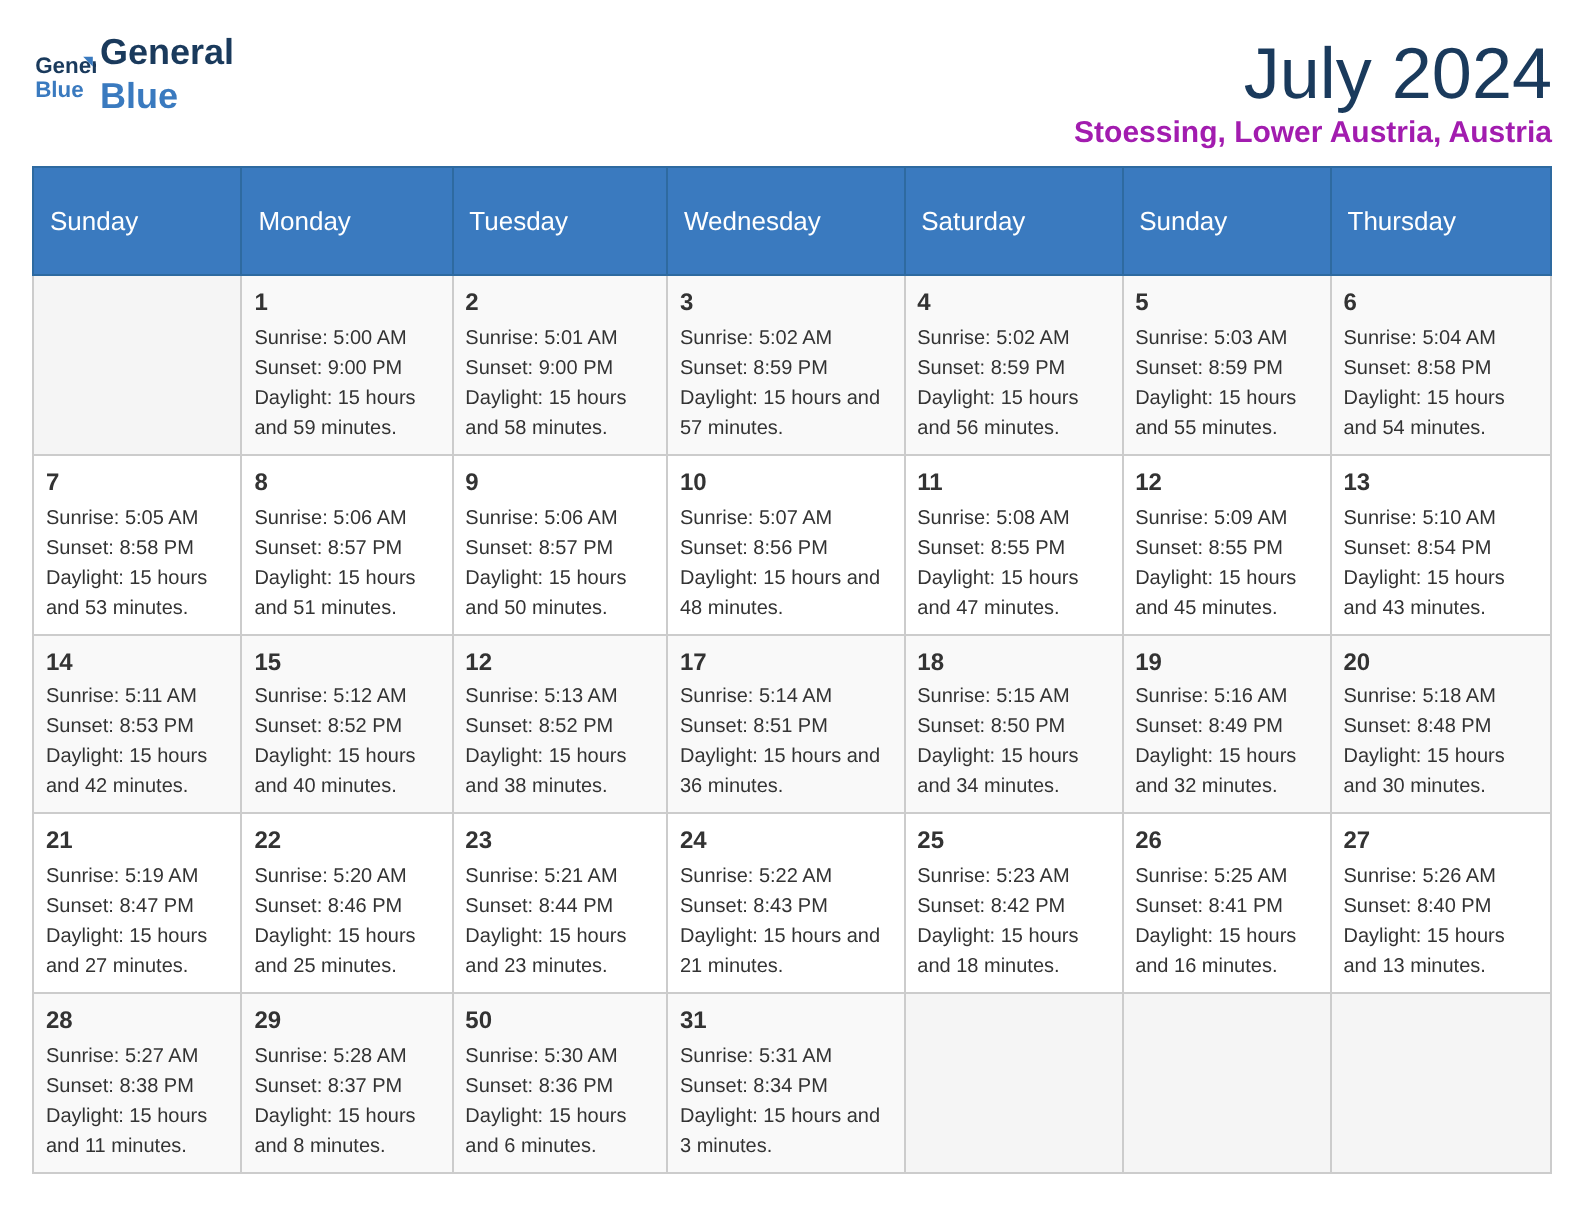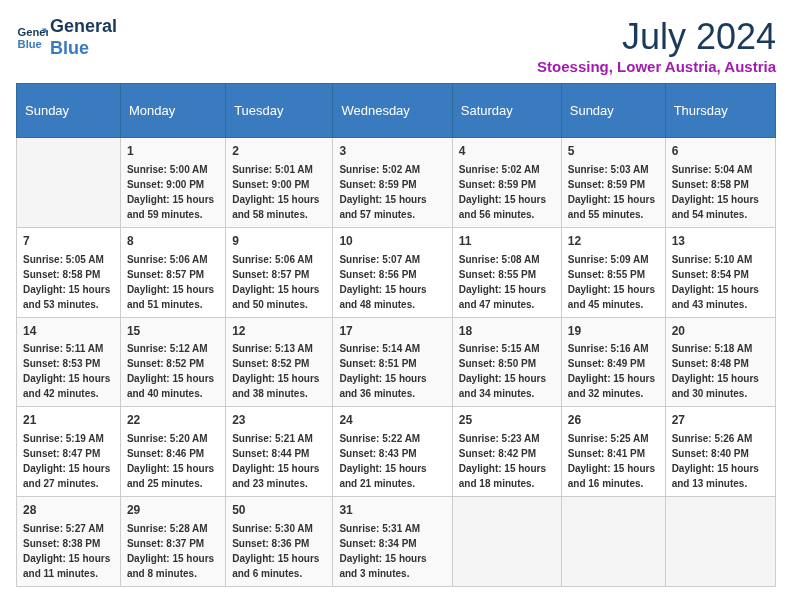--- a/index.html
+++ b/index.html
@@ -75,21 +75,20 @@
     }
     .day-number {
       font-weight: bold;
       font-size: 12px;
       display: block;
       margin-bottom: 2px;
     }
     .cell-content {
       font-size: 10px;
       line-height: 1.5;
-      font-weight: bold;
     }
     .empty-cell {
       background: #f5f5f5 !important;
     }
   </style>
 </head>
 <body>
 
 <div class="header">
   <div class="logo">

